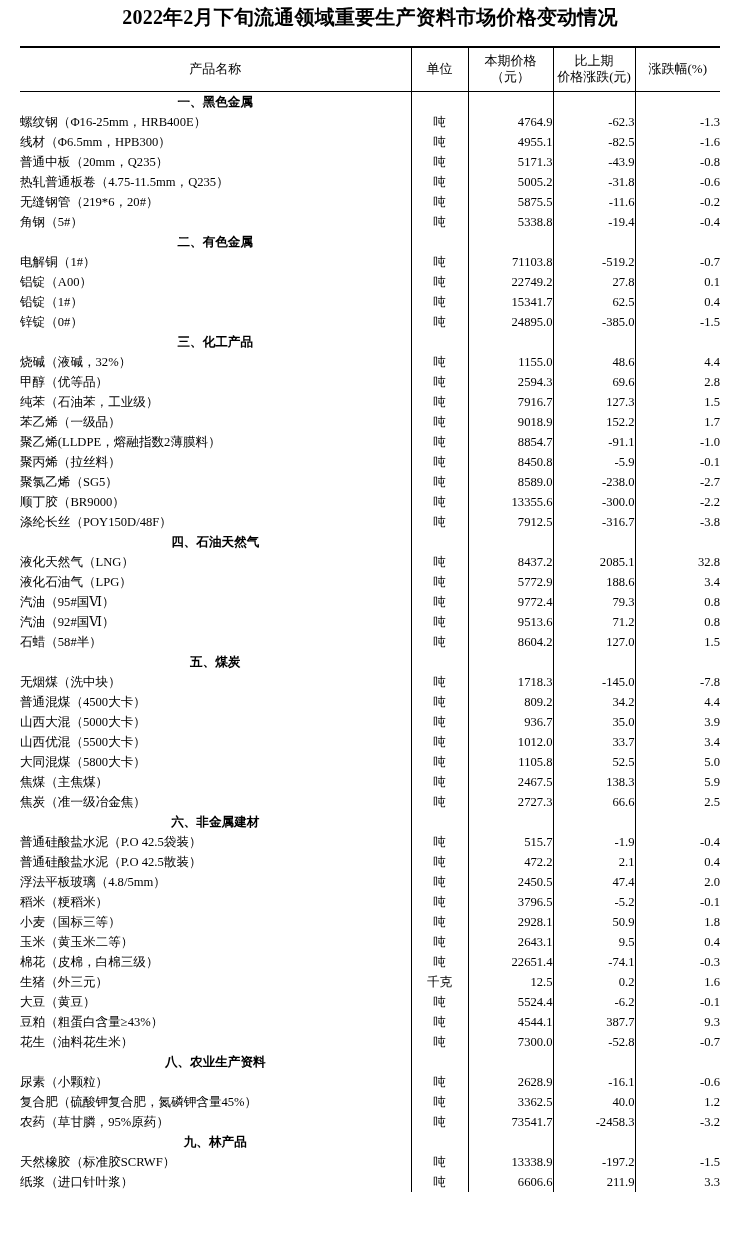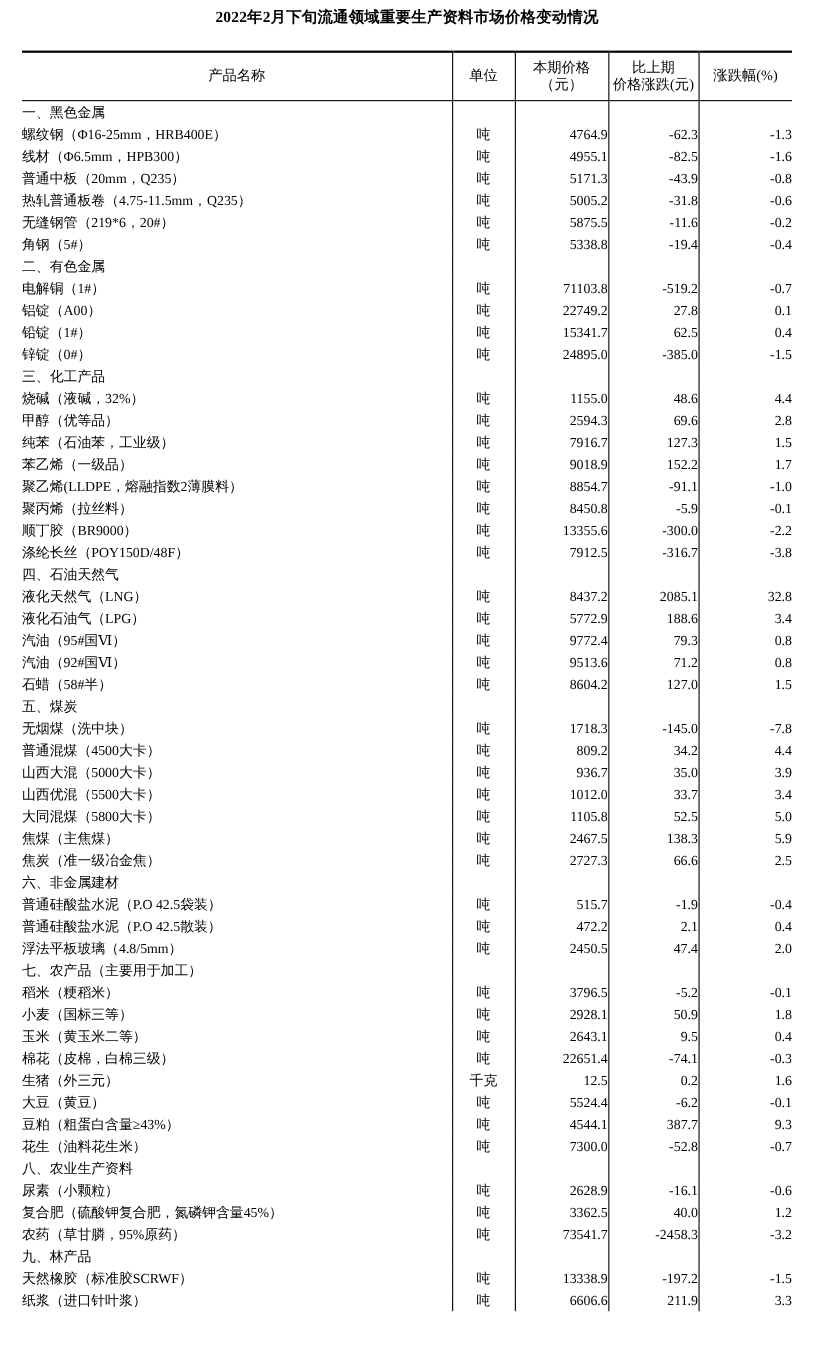--- a/index.html
+++ b/index.html
@@ -22,21 +22,21 @@
     overflow: hidden;
   }
 
   
   .doc-title {
     position: absolute;
     top: 6px;
     left: 0;
     width: 740px;
     text-align: center;
-    font-size: 14px;
+    font-size: 20px;
     font-weight: bold;
     letter-spacing: 0.2px;
     line-height: 22px;
     white-space: nowrap;
   }
 
   
   .table-wrap {
     position: absolute;
     left: 20px;
@@ -80,23 +80,23 @@
     overflow: hidden;
   }
   .price-table tbody td.col-sep { border-left: 1px solid #000; }
 
   
   td.name-cell {
     text-align: left;
     padding-left: 42px;
   }
   td.group-cell {
-    text-align: left;
+    text-align: center;
     padding-left: 4px;
-    font-weight: normal;
+    font-weight: bold;
     font-size: 13.2px;
   }
   td.unit-cell {
     text-align: center;
   }
   td.num-cell {
     text-align: right;
     padding-right: 8px;
   }
   td.pct-cell {
@@ -263,20 +263,27 @@
             <td class="pct-cell col-sep">-1.0</td>
           </tr>
           <tr>
             <td class="name-cell">聚丙烯（拉丝料）</td>
             <td class="unit-cell col-sep">吨</td>
             <td class="num-cell col-sep">8450.8</td>
             <td class="num-cell col-sep">-5.9</td>
             <td class="pct-cell col-sep">-0.1</td>
           </tr>
           <tr>
+            <td class="name-cell">聚氯乙烯（SG5）</td>
+            <td class="unit-cell col-sep">吨</td>
+            <td class="num-cell col-sep">8589.0</td>
+            <td class="num-cell col-sep">-238.0</td>
+            <td class="pct-cell col-sep">-2.7</td>
+          </tr>
+          <tr>
             <td class="name-cell">顺丁胶（BR9000）</td>
             <td class="unit-cell col-sep">吨</td>
             <td class="num-cell col-sep">13355.6</td>
             <td class="num-cell col-sep">-300.0</td>
             <td class="pct-cell col-sep">-2.2</td>
           </tr>
           <tr>
             <td class="name-cell">涤纶长丝（POY150D/48F）</td>
             <td class="unit-cell col-sep">吨</td>
             <td class="num-cell col-sep">7912.5</td>
@@ -401,27 +408,20 @@
             <td class="num-cell col-sep">472.2</td>
             <td class="num-cell col-sep">2.1</td>
             <td class="pct-cell col-sep">0.4</td>
           </tr>
           <tr>
             <td class="name-cell">浮法平板玻璃（4.8/5mm）</td>
             <td class="unit-cell col-sep">吨</td>
             <td class="num-cell col-sep">2450.5</td>
             <td class="num-cell col-sep">47.4</td>
             <td class="pct-cell col-sep">2.0</td>
-          </tr>
-          <tr>
-            <td class="group-cell">七、农产品（主要用于加工）</td>
-            <td class="col-sep"></td>
-            <td class="col-sep"></td>
-            <td class="col-sep"></td>
-            <td class="col-sep"></td>
           </tr>
           <tr>
             <td class="name-cell">稻米（粳稻米）</td>
             <td class="unit-cell col-sep">吨</td>
             <td class="num-cell col-sep">3796.5</td>
             <td class="num-cell col-sep">-5.2</td>
             <td class="pct-cell col-sep">-0.1</td>
           </tr>
           <tr>
             <td class="name-cell">小麦（国标三等）</td>

